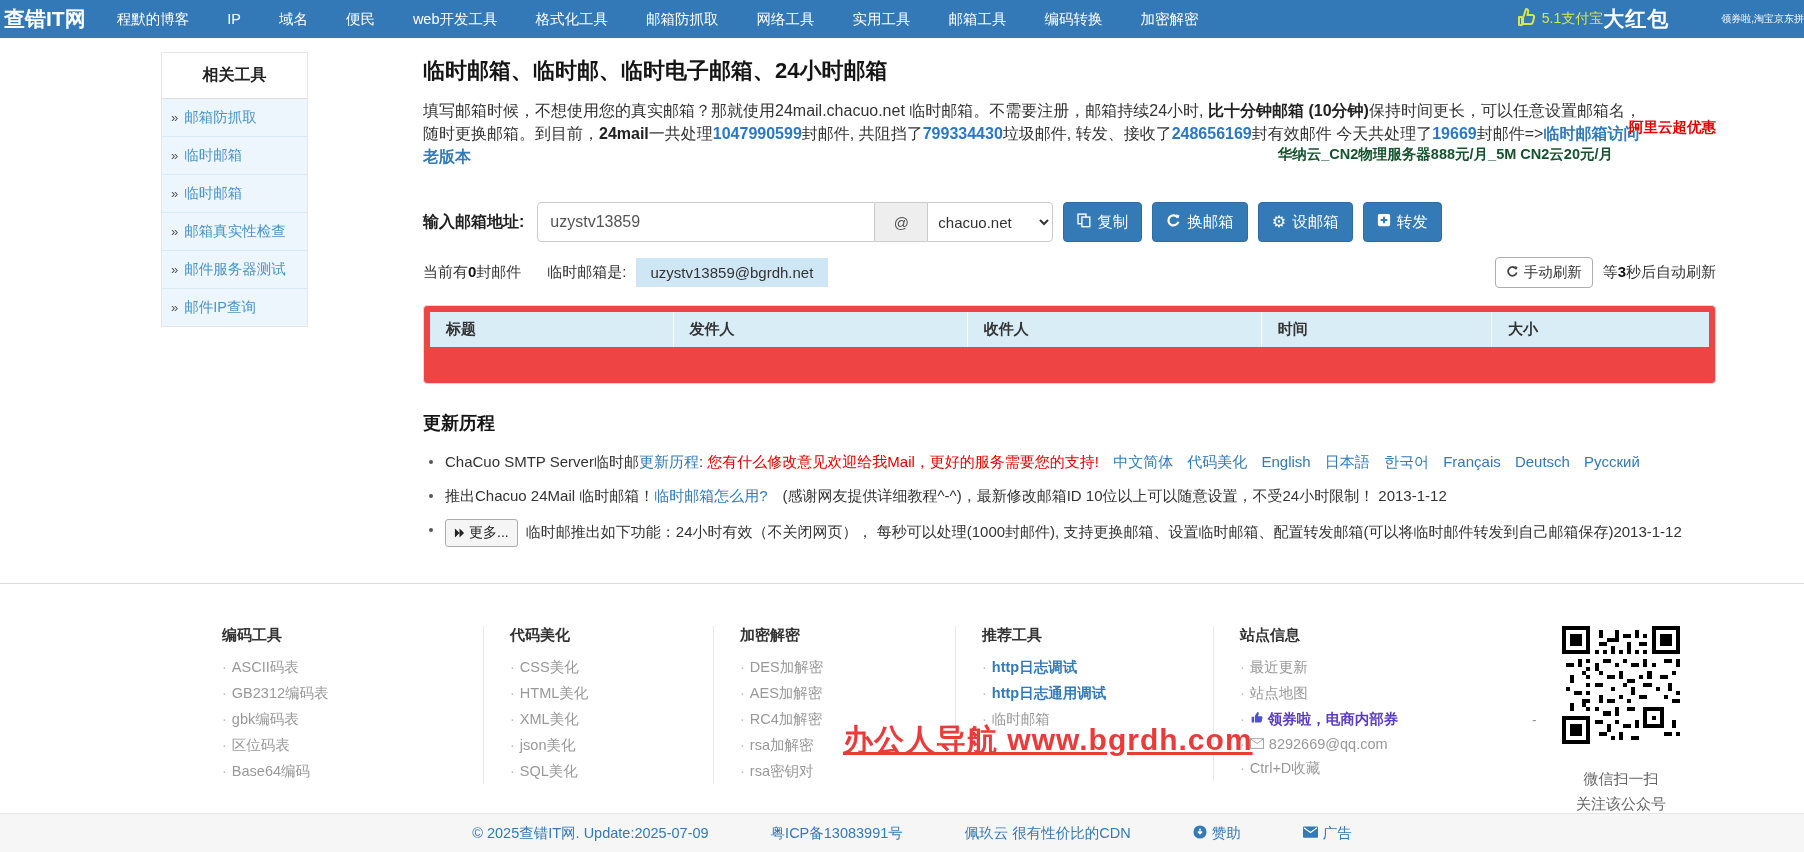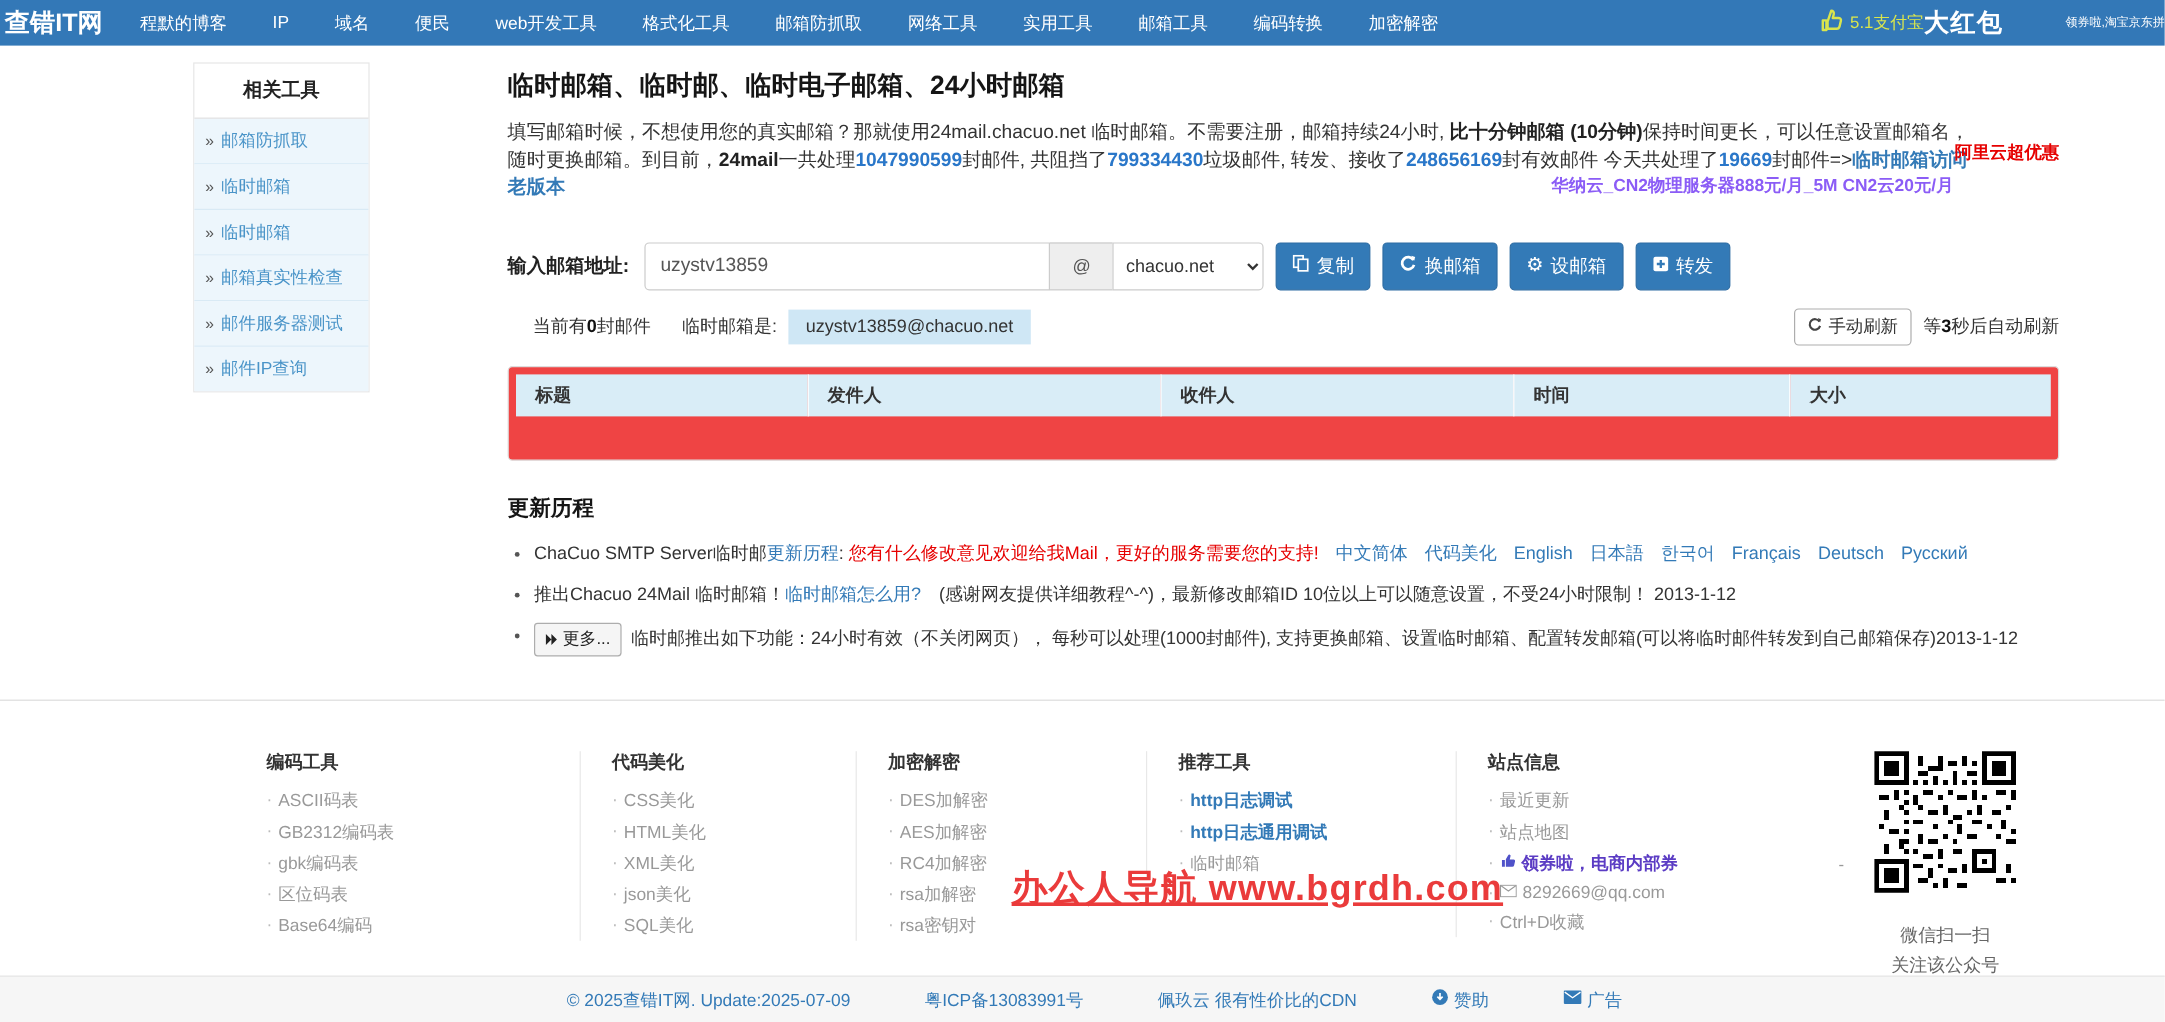--- a/index.html
+++ b/index.html
@@ -34,21 +34,21 @@
 
   .main { flex: 1; margin-left: 115px; margin-right: 88px; position: relative; }
   .page-title { font-size: 22px; font-weight: bold; color: #151515; margin-top: 4px; }
   .intro { font-size: 16px; line-height: 23px; color: #333; margin-top: 13px; padding-right: 70px; }
   .intro b { color: #222; }
   .num { color: #2a77c9; font-weight: bold; }
   .blue-link { color: #337ab7; cursor: pointer; text-decoration: none; }
   .blue-link.bold { font-weight: bold; }
 
   .ad-aliyun { position: absolute; top: 66px; right: 0; color: #e60000; font-size: 14.5px; font-weight: bold; cursor: pointer; }
-  .ad-huana  { position: absolute; top: 93px; right: 88px; color: #8b5cf6; font-size: 14.5px; font-weight: bold; cursor: pointer; }
+  .ad-huana  { position: absolute; top: 93px; right: 103px; color: #14532d; font-size: 14.5px; font-weight: bold; cursor: pointer; }
 
   
   .mail-row { display: flex; align-items: center; margin-top: 34px; }
   .mail-label { font-size: 16px; font-weight: bold; color: #222; }
   .input-group { display: flex; align-items: stretch; margin-left: 13px; height: 40px; }
   .mail-input {
     width: 338px; border: 1px solid #ccc; border-radius: 4px 0 0 4px;
     padding: 0 12px; font-size: 16px; color: #555; outline: none;
     font-family: "Liberation Sans", "DejaVu Sans", sans-serif;
   }
@@ -63,21 +63,21 @@
   }
   .btn-blue {
     margin-left: 10px; height: 40px; padding: 0 13px; border-radius: 4px;
     background: #337ab7; border: 1px solid #2e6da4; color: #fff; font-size: 15.5px;
     display: inline-flex; align-items: center; gap: 6px; cursor: pointer;
     font-family: "Liberation Sans", "DejaVu Sans", sans-serif;
   }
   .gear-glyph { font-size: 16px; line-height: 1; }
 
   
-  .status-row { display: flex; align-items: center; margin-top: 15px; font-size: 15px; color: #333; margin-left: 21px; }
+  .status-row { display: flex; align-items: center; margin-top: 15px; font-size: 15px; color: #333; }
   .status-count b { color: #111; }
   .mailbox-is { margin-left: 26px; }
   .mail-highlight { background: #cfe7f5; color: #333; padding: 6px 15px; margin-left: 9px; font-size: 15px; cursor: text; }
   .status-right { margin-left: auto; display: flex; align-items: center; }
   .refresh-btn {
     background: #fff; border: 1px solid #adadad; border-radius: 4px; padding: 5px 10px;
     font-size: 14.5px; color: #333; display: inline-flex; align-items: center; gap: 5px; cursor: pointer;
     font-family: "Liberation Sans", "DejaVu Sans", sans-serif;
   }
   .auto-refresh { margin-left: 10px; font-size: 15px; }
@@ -230,21 +230,21 @@
         </span>
         <span>转发</span>
       </button>
     </div>
 
     <div class="status-row">
       <span class="status-count">
         <span>当前有</span><b>0</b><span>封邮件</span>
       </span>
       <span class="mailbox-is">临时邮箱是:</span>
-      <span class="mail-highlight">uzystv13859@chacuo.net</span>
+      <span class="mail-highlight">uzystv13859@bgrdh.net</span>
       <span class="status-right">
         <button class="refresh-btn">
           <span>
             <svg width="13" height="13" viewBox="0 0 16 16">
                 <path d="M13.2 9.3A5.4 5.4 0 1 1 12.6 5" fill="none" stroke="#444" stroke-width="2.2"></path>
                 <path d="M10.8 1.2l3.4 1.2-1 3.5z" fill="#444"></path>
               </svg>
           </span>
           <span>手动刷新</span>
         </button>

